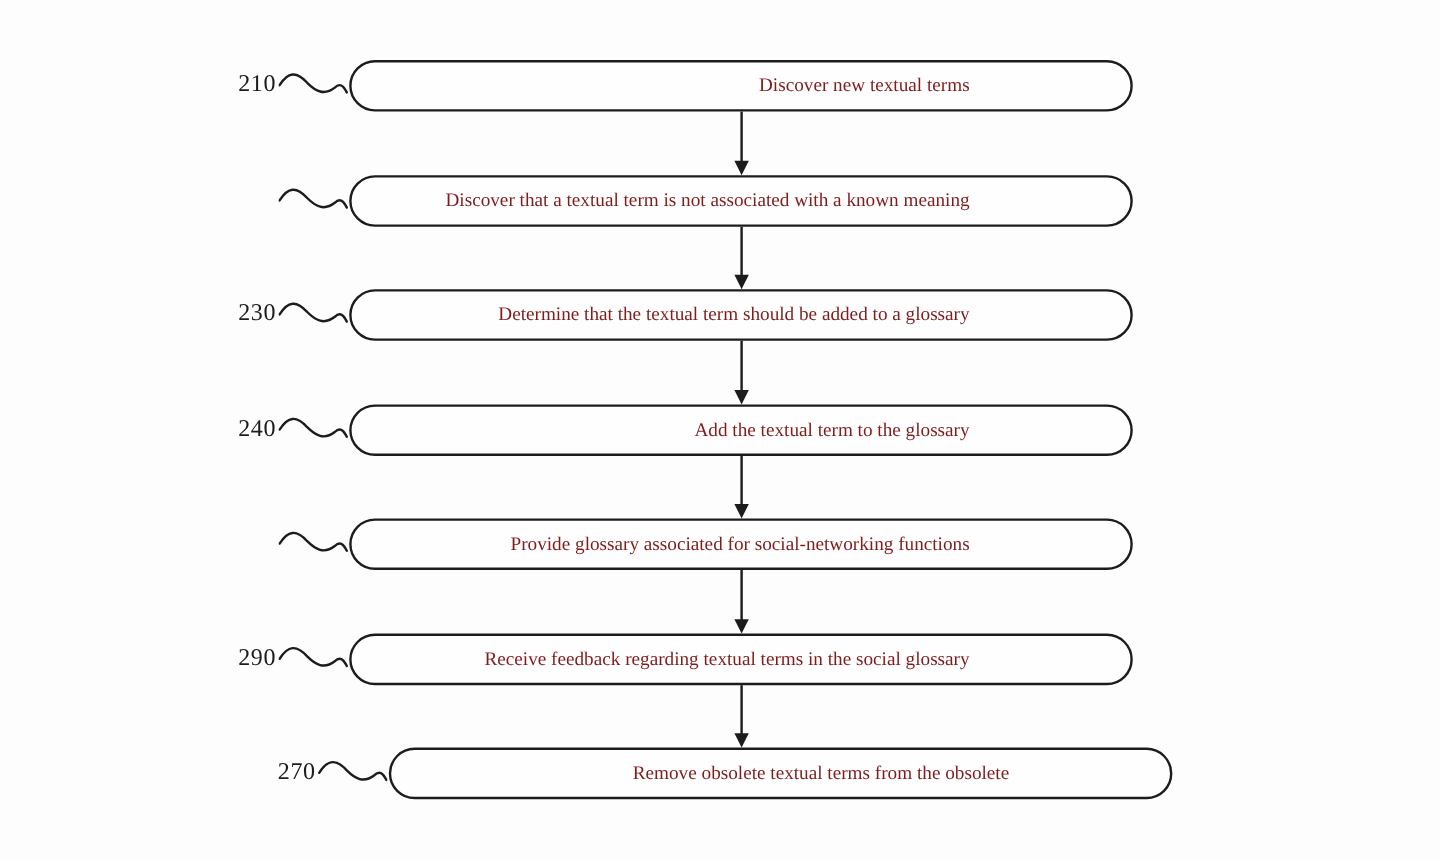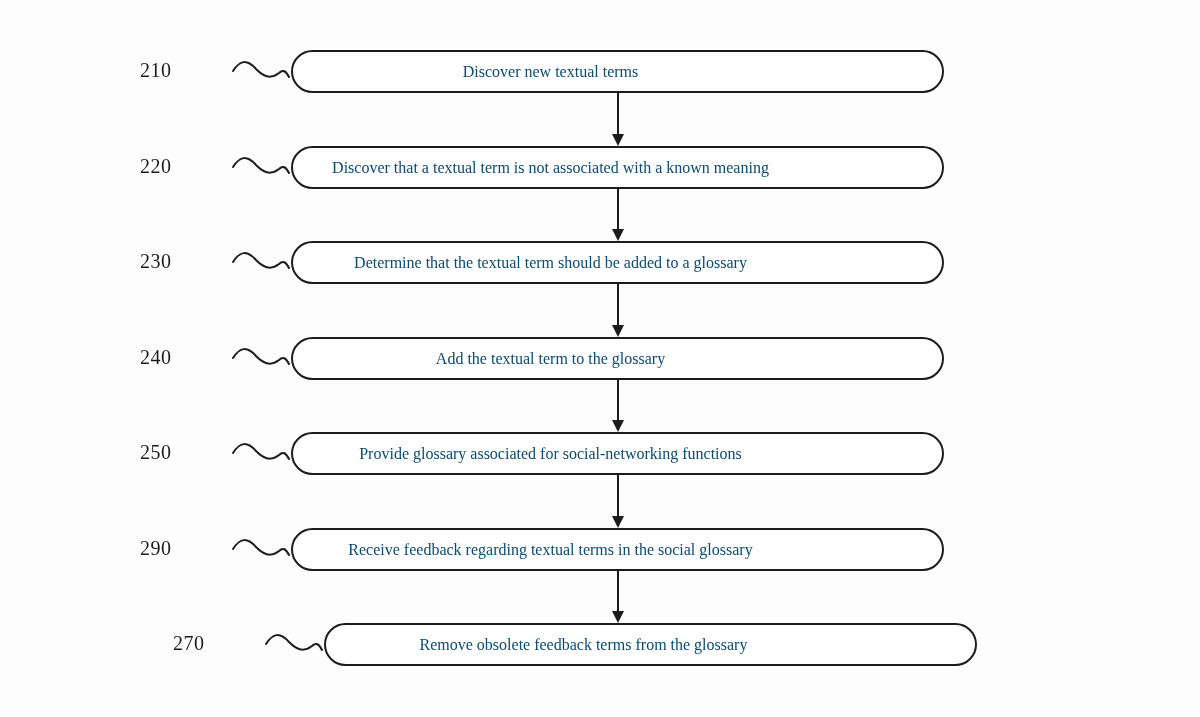--- a/index.html
+++ b/index.html
@@ -29,20 +29,21 @@
   .r4 { top: 432px; }
   .r5 { top: 528px; }
   .r6 { top: 623px; margin-left: 33px; }
 
   .ref-label {
     position: absolute;
     left: 140px;
     width: 90px;
     height: 43px;
     line-height: 40px;
+    text-align: right;
     font-size: 20px;
     letter-spacing: 0.5px;
     color: #1c1c1c;
   }
   .squiggle {
     position: absolute;
     left: 232px;
     top: 4px;
     width: 58px;
     height: 36px;
@@ -56,24 +57,24 @@
     border: 2px solid #1c1c1c;
     border-radius: 22px;
     background: #fefefe;
     display: flex;
     align-items: center;
   }
   .step-text {
     width: 100%;
     box-sizing: border-box;
     padding-right: 134px;
-    text-align: center;
+    text-align: right;
     font-size: 16px;
     white-space: nowrap;
-    color: #0c4a6e;
+    color: #7f1d1d;
   }
   .arrow {
     position: absolute;
     left: 611px;
     width: 13px;
   }
   .a0 { top: 93px;  height: 53px; }
   .a1 { top: 189px; height: 52px; }
   .a2 { top: 284px; height: 53px; }
   .a3 { top: 380px; height: 52px; }
@@ -109,21 +110,20 @@
     <div class="ref-label">210</div>
     <svg class="squiggle" viewBox="0 0 58 36" fill="none">
       <path d="M1 17 C8 6, 15 5, 24 15 C31 22, 38 26, 47 19 C51 15, 54 17, 57 23" stroke="#1c1c1c" stroke-width="2" stroke-linecap="round"></path>
     </svg>
     <div class="step-box">
       <div class="step-text">Discover new textual terms</div>
     </div>
   </div>
 
   <div class="row r1">
-    <div class="ref-label">220</div>
     <svg class="squiggle" viewBox="0 0 58 36" fill="none">
       <path d="M1 17 C8 6, 15 5, 24 15 C31 22, 38 26, 47 19 C51 15, 54 17, 57 23" stroke="#1c1c1c" stroke-width="2" stroke-linecap="round"></path>
     </svg>
     <div class="step-box">
       <div class="step-text">Discover that a textual term is not associated with a known meaning</div>
     </div>
   </div>
 
   <div class="row r2">
     <div class="ref-label">230</div>
@@ -139,21 +139,20 @@
     <div class="ref-label">240</div>
     <svg class="squiggle" viewBox="0 0 58 36" fill="none">
       <path d="M1 17 C8 6, 15 5, 24 15 C31 22, 38 26, 47 19 C51 15, 54 17, 57 23" stroke="#1c1c1c" stroke-width="2" stroke-linecap="round"></path>
     </svg>
     <div class="step-box">
       <div class="step-text">Add the textual term to the glossary</div>
     </div>
   </div>
 
   <div class="row r4">
-    <div class="ref-label">250</div>
     <svg class="squiggle" viewBox="0 0 58 36" fill="none">
       <path d="M1 17 C8 6, 15 5, 24 15 C31 22, 38 26, 47 19 C51 15, 54 17, 57 23" stroke="#1c1c1c" stroke-width="2" stroke-linecap="round"></path>
     </svg>
     <div class="step-box">
       <div class="step-text">Provide glossary associated for social-networking functions</div>
     </div>
   </div>
 
   <div class="row r5">
     <div class="ref-label">290</div>
@@ -164,21 +163,21 @@
       <div class="step-text">Receive feedback regarding textual terms in the social glossary</div>
     </div>
   </div>
 
   <div class="row r6">
     <div class="ref-label">270</div>
     <svg class="squiggle" viewBox="0 0 58 36" fill="none">
       <path d="M1 17 C8 6, 15 5, 24 15 C31 22, 38 26, 47 19 C51 15, 54 17, 57 23" stroke="#1c1c1c" stroke-width="2" stroke-linecap="round"></path>
     </svg>
     <div class="step-box">
-      <div class="step-text">Remove obsolete feedback terms from the glossary</div>
+      <div class="step-text">Remove obsolete textual terms from the obsolete</div>
     </div>
   </div>
 
   <div class="arrow a0">
     <div class="arrow-line"></div>
     <div class="arrow-head"></div>
   </div>
   <div class="arrow a1">
     <div class="arrow-line"></div>
     <div class="arrow-head"></div>

